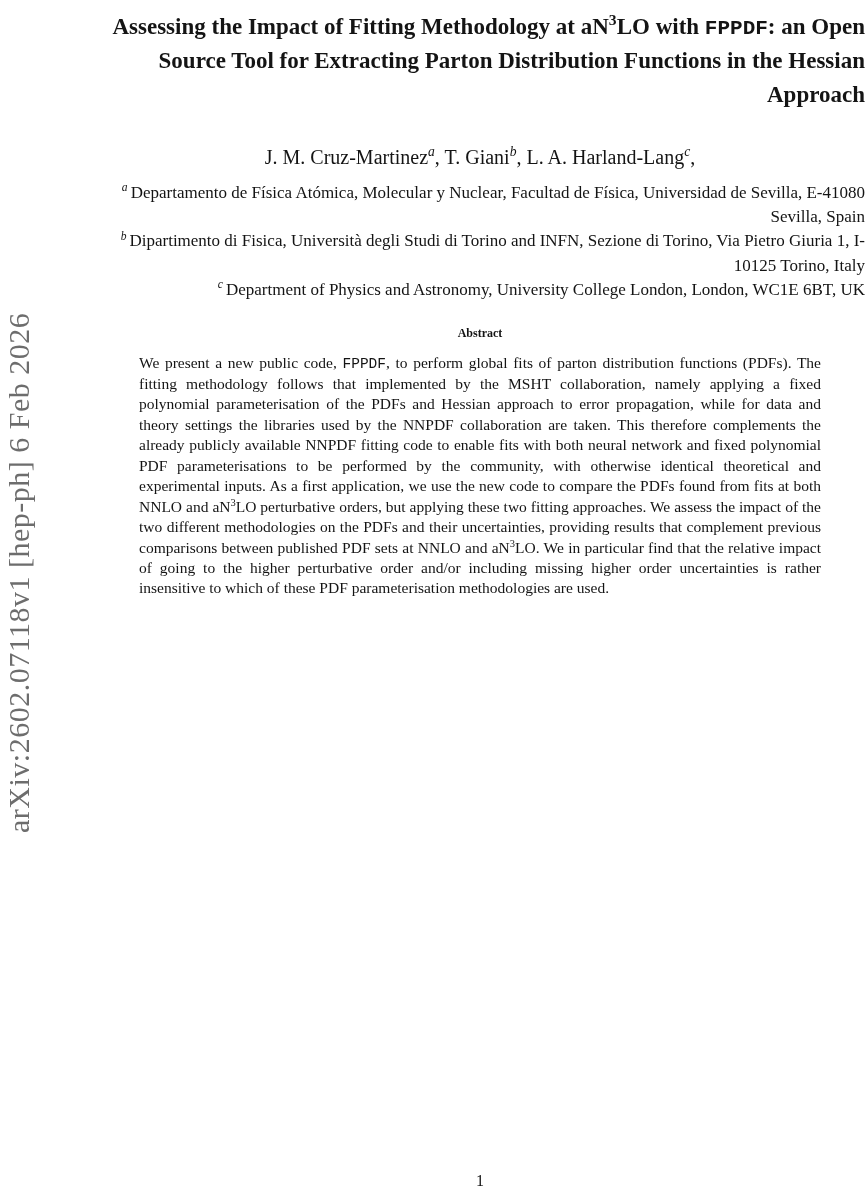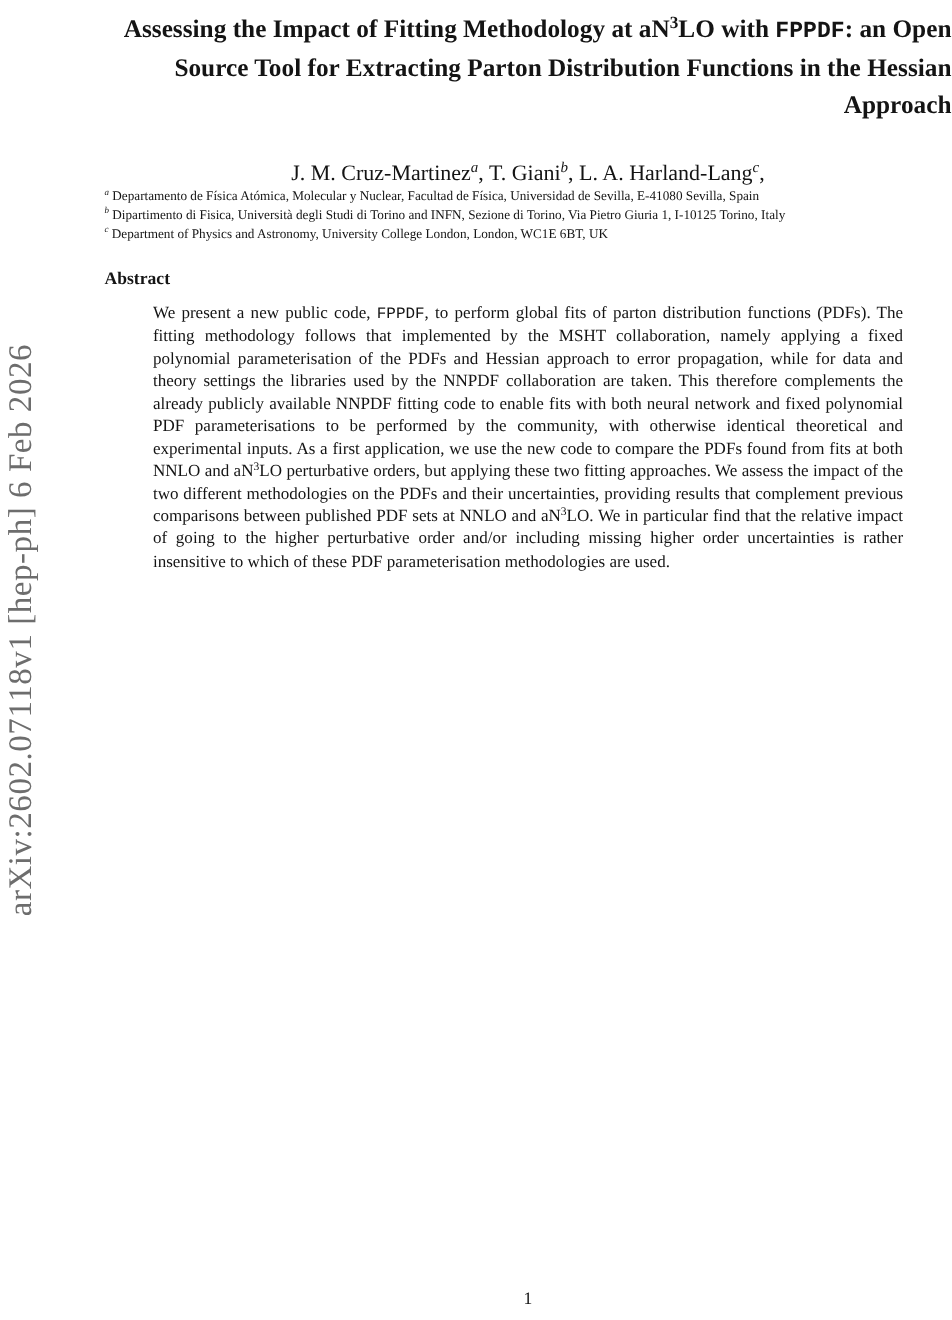--- a/index.html
+++ b/index.html
@@ -48,31 +48,31 @@
     vertical-align: super;
     line-height: 0;
   }
   .author-marker, .affil-marker { font-style: italic; }
   .authors {
     margin-top: 34px;
     text-align: center;
     font-size: 20px;
   }
   .affiliations {
-    margin-top: 0;
-    text-align: left;
-    font-size: 12px;
+    margin-top: 12px;
+    text-align: right;
+    font-size: 17px;
     line-height: 1.42;
   }
   .affil sup { margin-right: 3px; }
   .abstract-heading {
     margin-top: 24px;
-    text-align: left;
+    text-align: center;
     font-weight: bold;
-    font-size: 16px;
+    font-size: 12px;
   }
   .abstract-body {
     margin: 12px auto 4px;
     width: 682px;
     text-align: justify;
     font-size: 15.5px;
     line-height: 1.32;
   }
   .abstract-body .mono { font-size: 14.5px; }
   .page-number {

